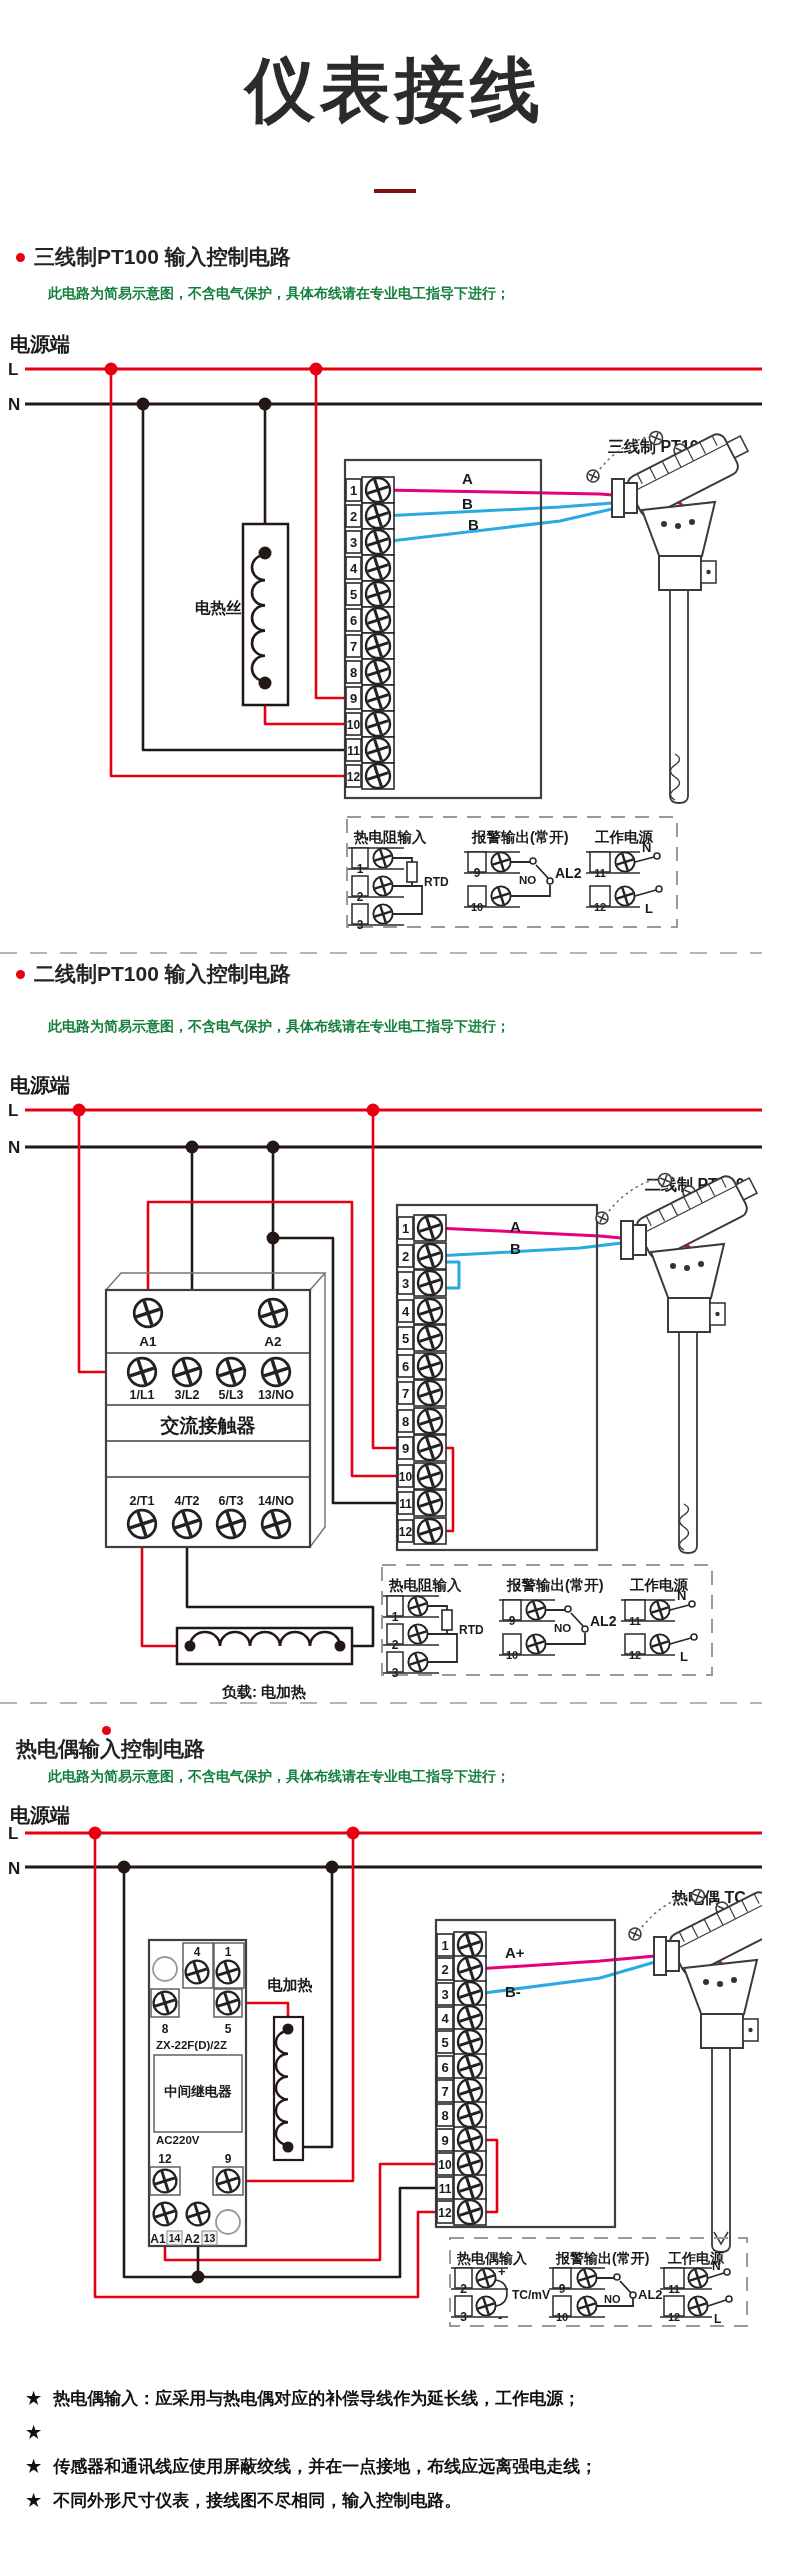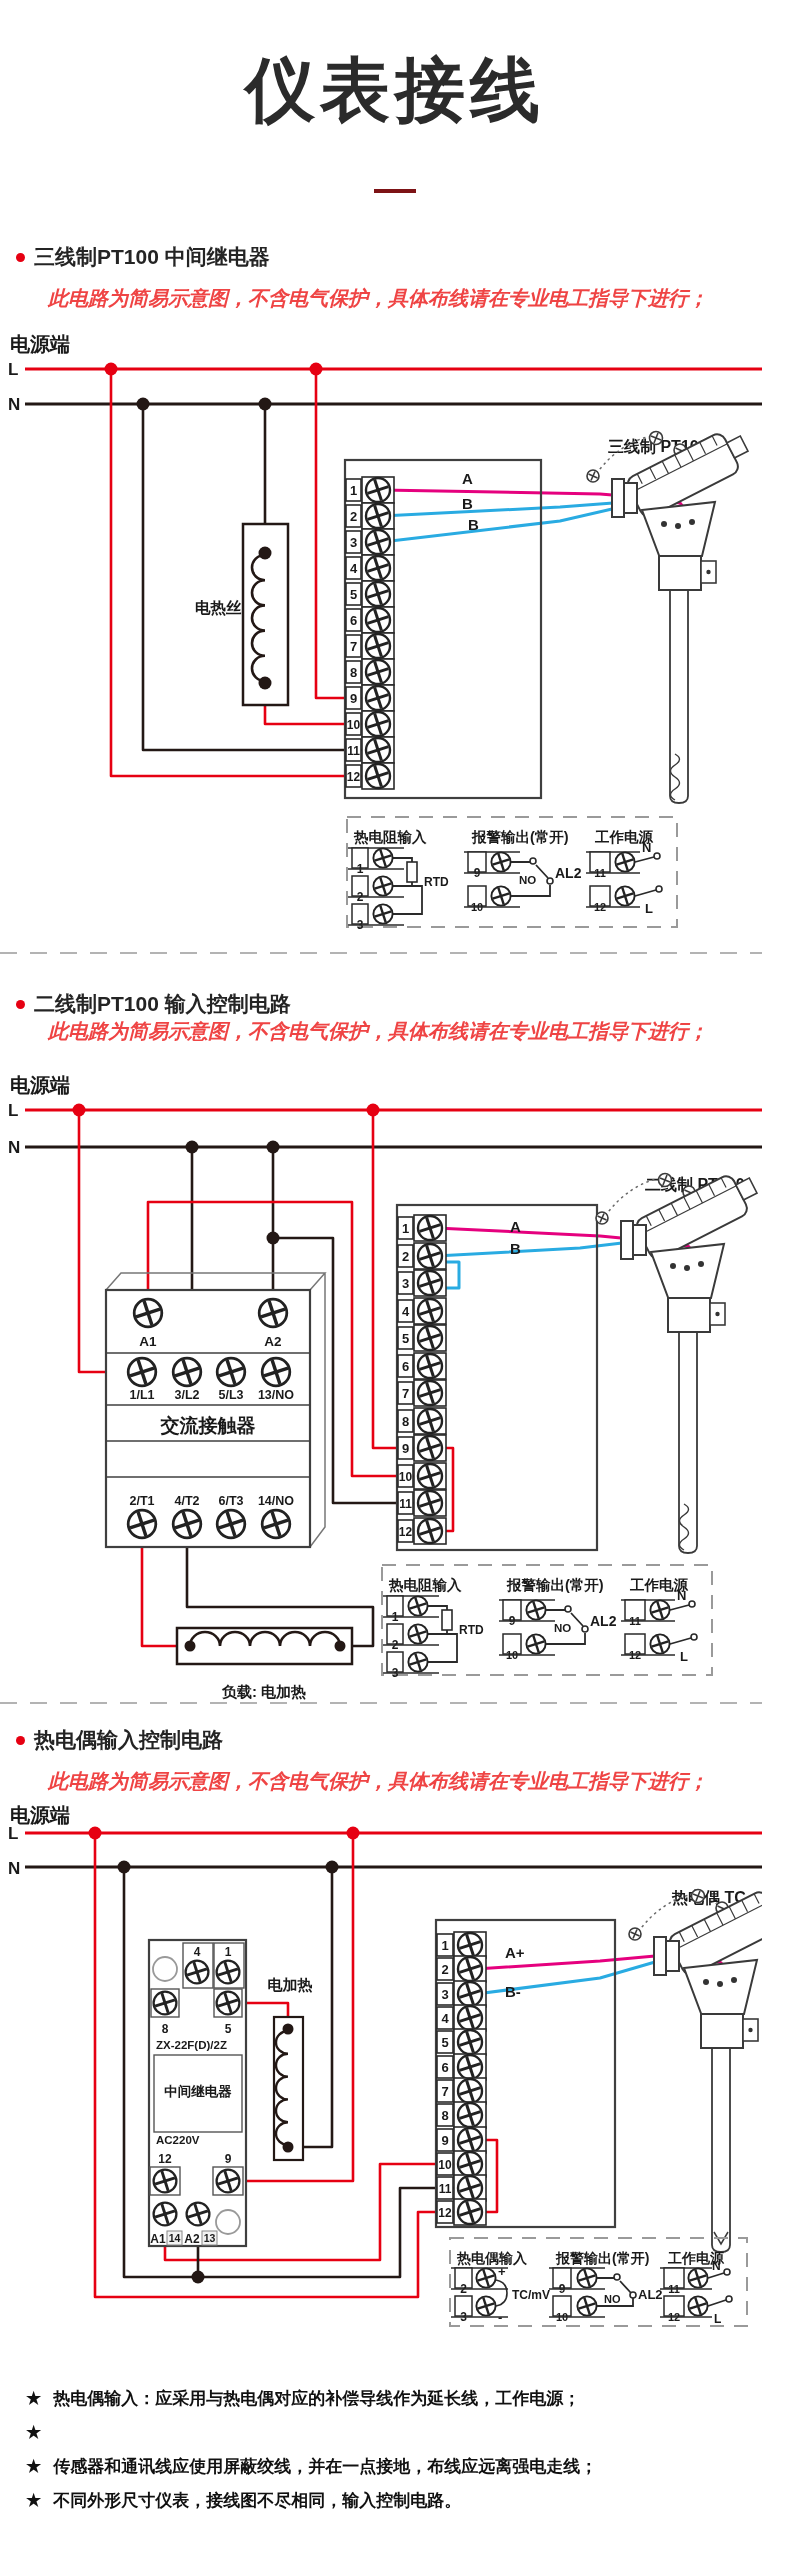--- a/index.html
+++ b/index.html
@@ -4,50 +4,50 @@
 <style>
   html,body{margin:0;padding:0;background:#fff;}
   body{width:790px;font-family:"Liberation Sans",sans-serif;}
   .page{position:relative;width:762px;height:2549px;background:#fff;overflow:hidden;}
   svg{position:absolute;left:0;top:0;z-index:1;}
   .txt{position:absolute;z-index:2;color:#1f1f1f;font-weight:700;}
   .page-title{left:0;top:44px;width:790px;text-align:center;font-size:70px;letter-spacing:5px;color:#2b2b2b;font-weight:900;}
   .title-dash{position:absolute;z-index:2;left:374px;top:189px;width:42px;height:4px;background:#7d1316;}
   .sec-head{display:flex;align-items:center;font-size:21px;color:#242424;}
   .sec-head .bullet{width:9px;height:9px;border-radius:50%;background:#e60012;margin-right:9px;flex:0 0 auto;}
-  .sec-desc{font-size:20px;color:#ef4444;font-style:italic;}
+  .sec-desc{font-size:14px;color:#15803d;}
   .pwr{font-size:20px;color:#1b1b1b;}
   .notes{position:absolute;z-index:2;left:26px;top:2388px;width:745px;}
   .note{display:flex;font-size:17px;font-weight:700;color:#111;margin-bottom:13px;line-height:21px;}
   .note .star{margin-right:12px;flex:0 0 auto;}
   text{font-family:"Liberation Sans",sans-serif;font-weight:700;fill:#1a1a1a;}
 </style>
 </head>
 <body>
 
 <div class="page">
 
   <div class="txt page-title">仪表接线</div>
   <div class="title-dash"></div>
 
   <div class="txt sec-head" style="left:16px;top:243px;">
     <span class="bullet"></span>
-    <span>三线制PT100 中间继电器</span>
+    <span>三线制PT100 输入控制电路</span>
   </div>
   <div class="txt sec-desc" style="left:48px;top:285px;">此电路为简易示意图，不含电气保护，具体布线请在专业电工指导下进行；</div>
   <div class="txt pwr" style="left:10px;top:331px;">电源端</div>
 
-  <div class="txt sec-head" style="left:16px;top:990px;text-align:center;">
+  <div class="txt sec-head" style="left:16px;top:960px;text-align:center;">
     <span class="bullet"></span>
     <span>二线制PT100 输入控制电路</span>
   </div>
   <div class="txt sec-desc" style="left:48px;top:1018px;">此电路为简易示意图，不含电气保护，具体布线请在专业电工指导下进行；</div>
   <div class="txt pwr" style="left:10px;top:1072px;">电源端</div>
 
-  <div class="txt sec-head" style="left:16px;top:1726px;">
+  <div class="txt sec-head" style="left:16px;top:1726px;flex-direction:column;">
     <span class="bullet"></span>
     <span>热电偶输入控制电路</span>
   </div>
   <div class="txt sec-desc" style="left:48px;top:1768px;">此电路为简易示意图，不含电气保护，具体布线请在专业电工指导下进行；</div>
   <div class="txt pwr" style="left:10px;top:1802px;">电源端</div>
 
   <div class="notes">
     <div class="note">
         <span class="star">★</span>
         <span>热电偶输入：应采用与热电偶对应的补偿导线作为延长线，工作电源；</span>

